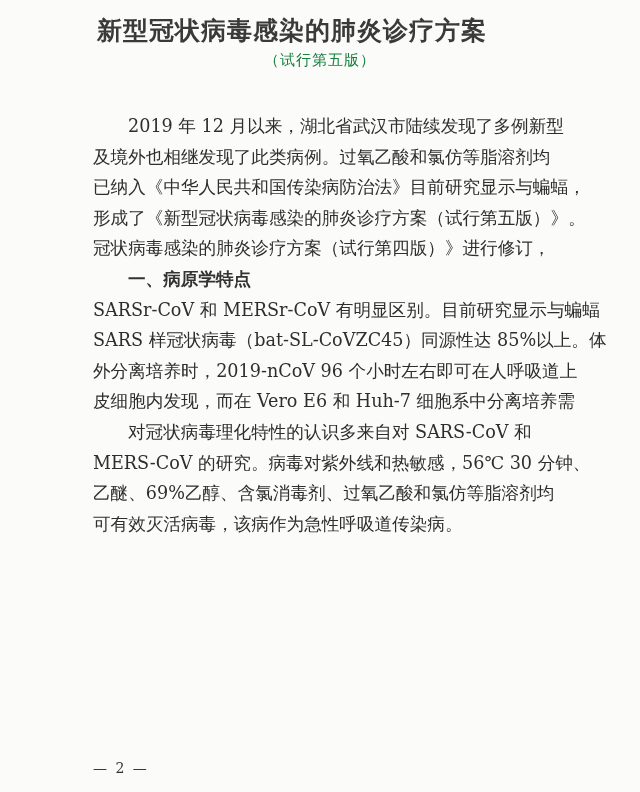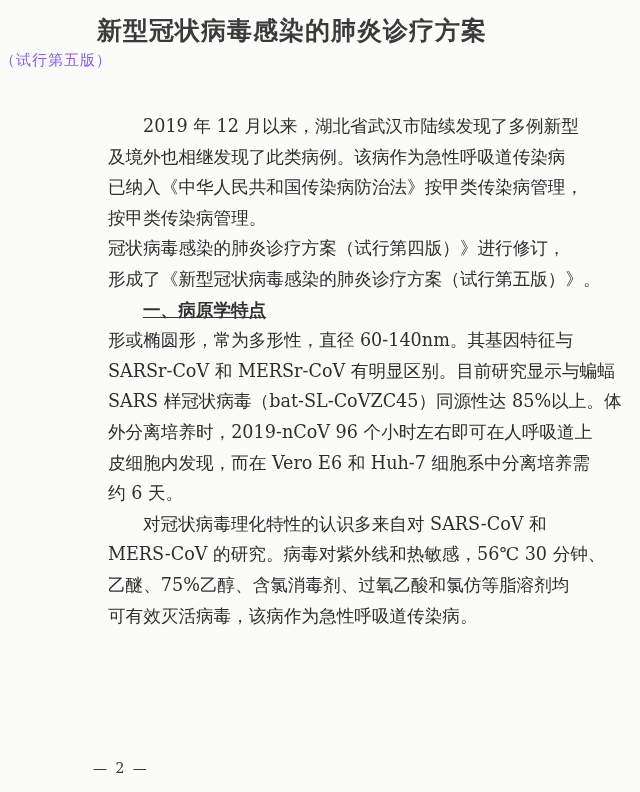--- a/index.html
+++ b/index.html
@@ -10,74 +10,71 @@
     color:#2b2b2b;
     position:relative;
   }
   .page { position:absolute; left:0; top:0; width:640px; height:792px; }
   .title {
     position:absolute; top:14px; left:0; width:584px; text-align:center;
     font-family:Liberation Serif, serif;
     font-size:25px; font-weight:bold; color:#3a3a3a; letter-spacing:1px;
   }
   .subtitle {
-    position:absolute; top:51px; left:0; width:640px; text-align:left;
-    font-size:15px; color:#8b5cf6; letter-spacing:1px;
+    position:absolute; top:51px; left:0; width:640px; text-align:center;
+    font-size:15px; color:#15803d; letter-spacing:1px;
   }
   .body-text {
     position:absolute; left:93px; width:460px; top:111px;
-    font-size:17.6px; line-height:30.6px; color:#2e2e2e;margin-left:15px;
+    font-size:17.6px; line-height:30.6px; color:#2e2e2e;
   }
   .line { white-space:nowrap; display:block; text-align:justify; height:30.6px; }
   .indent { padding-left:35px; }
   .heading {
     font-family:"DejaVu Sans","Liberation Sans",sans-serif;
-    font-weight:bold; color:#333;text-decoration:underline;
+    font-weight:bold; color:#333;
   }
   .page-number {
     position:absolute; left:93px; top:760px;
     font-size:14px; color:#333; letter-spacing:2px;
   }
 </style>
 </head>
 <body>
 
 <div class="page">
   <div class="title">新型冠状病毒感染的肺炎诊疗方案</div>
   <div class="subtitle">（试行第五版）</div>
 
   <div class="body-text">
 
     <div>
       <span class="line indent">2019 年 12 月以来，湖北省武汉市陆续发现了多例新型</span>
-      <span class="line">及境外也相继发现了此类病例。该病作为急性呼吸道传染病</span>
-      <span class="line">已纳入《中华人民共和国传染病防治法》按甲类传染病管理，</span>
-      <span class="line">按甲类传染病管理。</span>
+      <span class="line">及境外也相继发现了此类病例。过氧乙酸和氯仿等脂溶剂均</span>
+      <span class="line">已纳入《中华人民共和国传染病防治法》目前研究显示与蝙蝠，</span>
     </div>
 
     <div>
+      <span class="line">形成了《新型冠状病毒感染的肺炎诊疗方案（试行第五版）》。</span>
       <span class="line">冠状病毒感染的肺炎诊疗方案（试行第四版）》进行修订，</span>
-      <span class="line">形成了《新型冠状病毒感染的肺炎诊疗方案（试行第五版）》。</span>
     </div>
 
     <div>
       <span class="line indent heading">一、病原学特点</span>
     </div>
 
     <div>
-      <span class="line">形或椭圆形，常为多形性，直径 60-140nm。其基因特征与</span>
       <span class="line">SARSr-CoV 和 MERSr-CoV 有明显区别。目前研究显示与蝙蝠</span>
       <span class="line">SARS 样冠状病毒（bat-SL-CoVZC45）同源性达 85%以上。体</span>
       <span class="line">外分离培养时，2019-nCoV 96 个小时左右即可在人呼吸道上</span>
       <span class="line">皮细胞内发现，而在 Vero E6 和 Huh-7 细胞系中分离培养需</span>
-      <span class="line">约 6 天。</span>
     </div>
 
     <div>
       <span class="line indent">对冠状病毒理化特性的认识多来自对 SARS-CoV 和</span>
       <span class="line">MERS-CoV 的研究。病毒对紫外线和热敏感，56℃ 30 分钟、</span>
-      <span class="line">乙醚、75%乙醇、含氯消毒剂、过氧乙酸和氯仿等脂溶剂均</span>
+      <span class="line">乙醚、69%乙醇、含氯消毒剂、过氧乙酸和氯仿等脂溶剂均</span>
       <span class="line">可有效灭活病毒，该病作为急性呼吸道传染病。</span>
     </div>
   </div>
 
   <div class="page-number">— 2 —</div>
 </div>
 
 </body></html>

